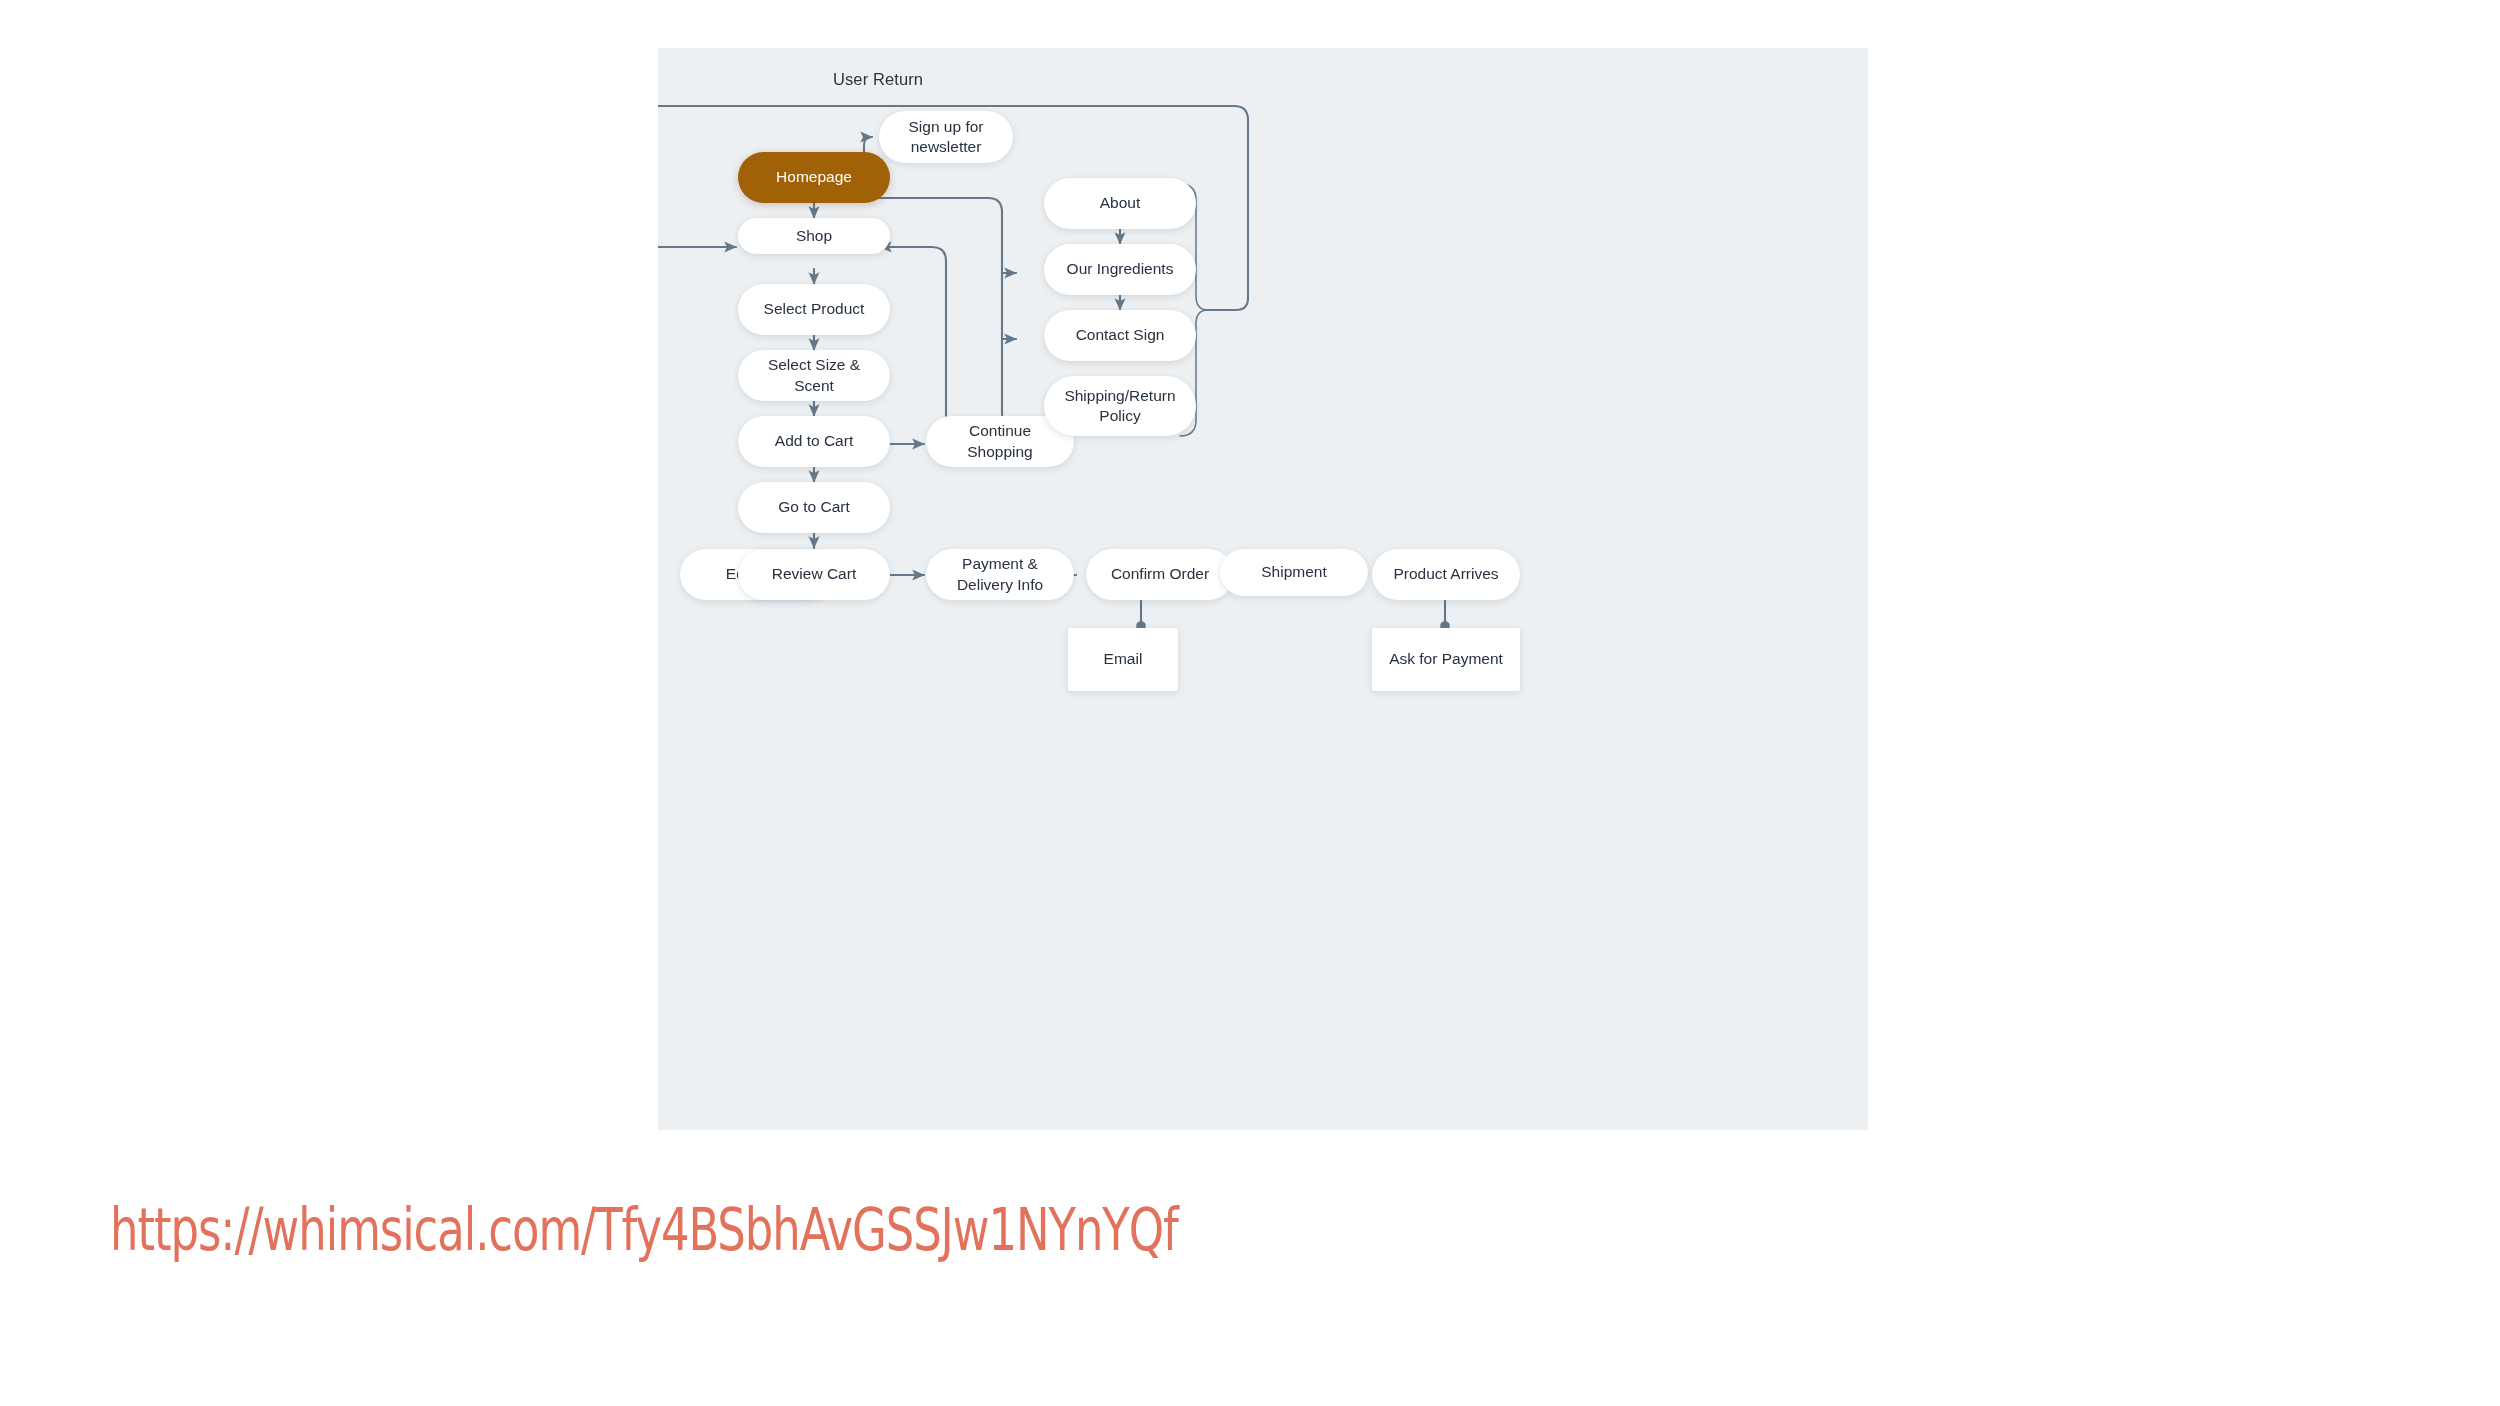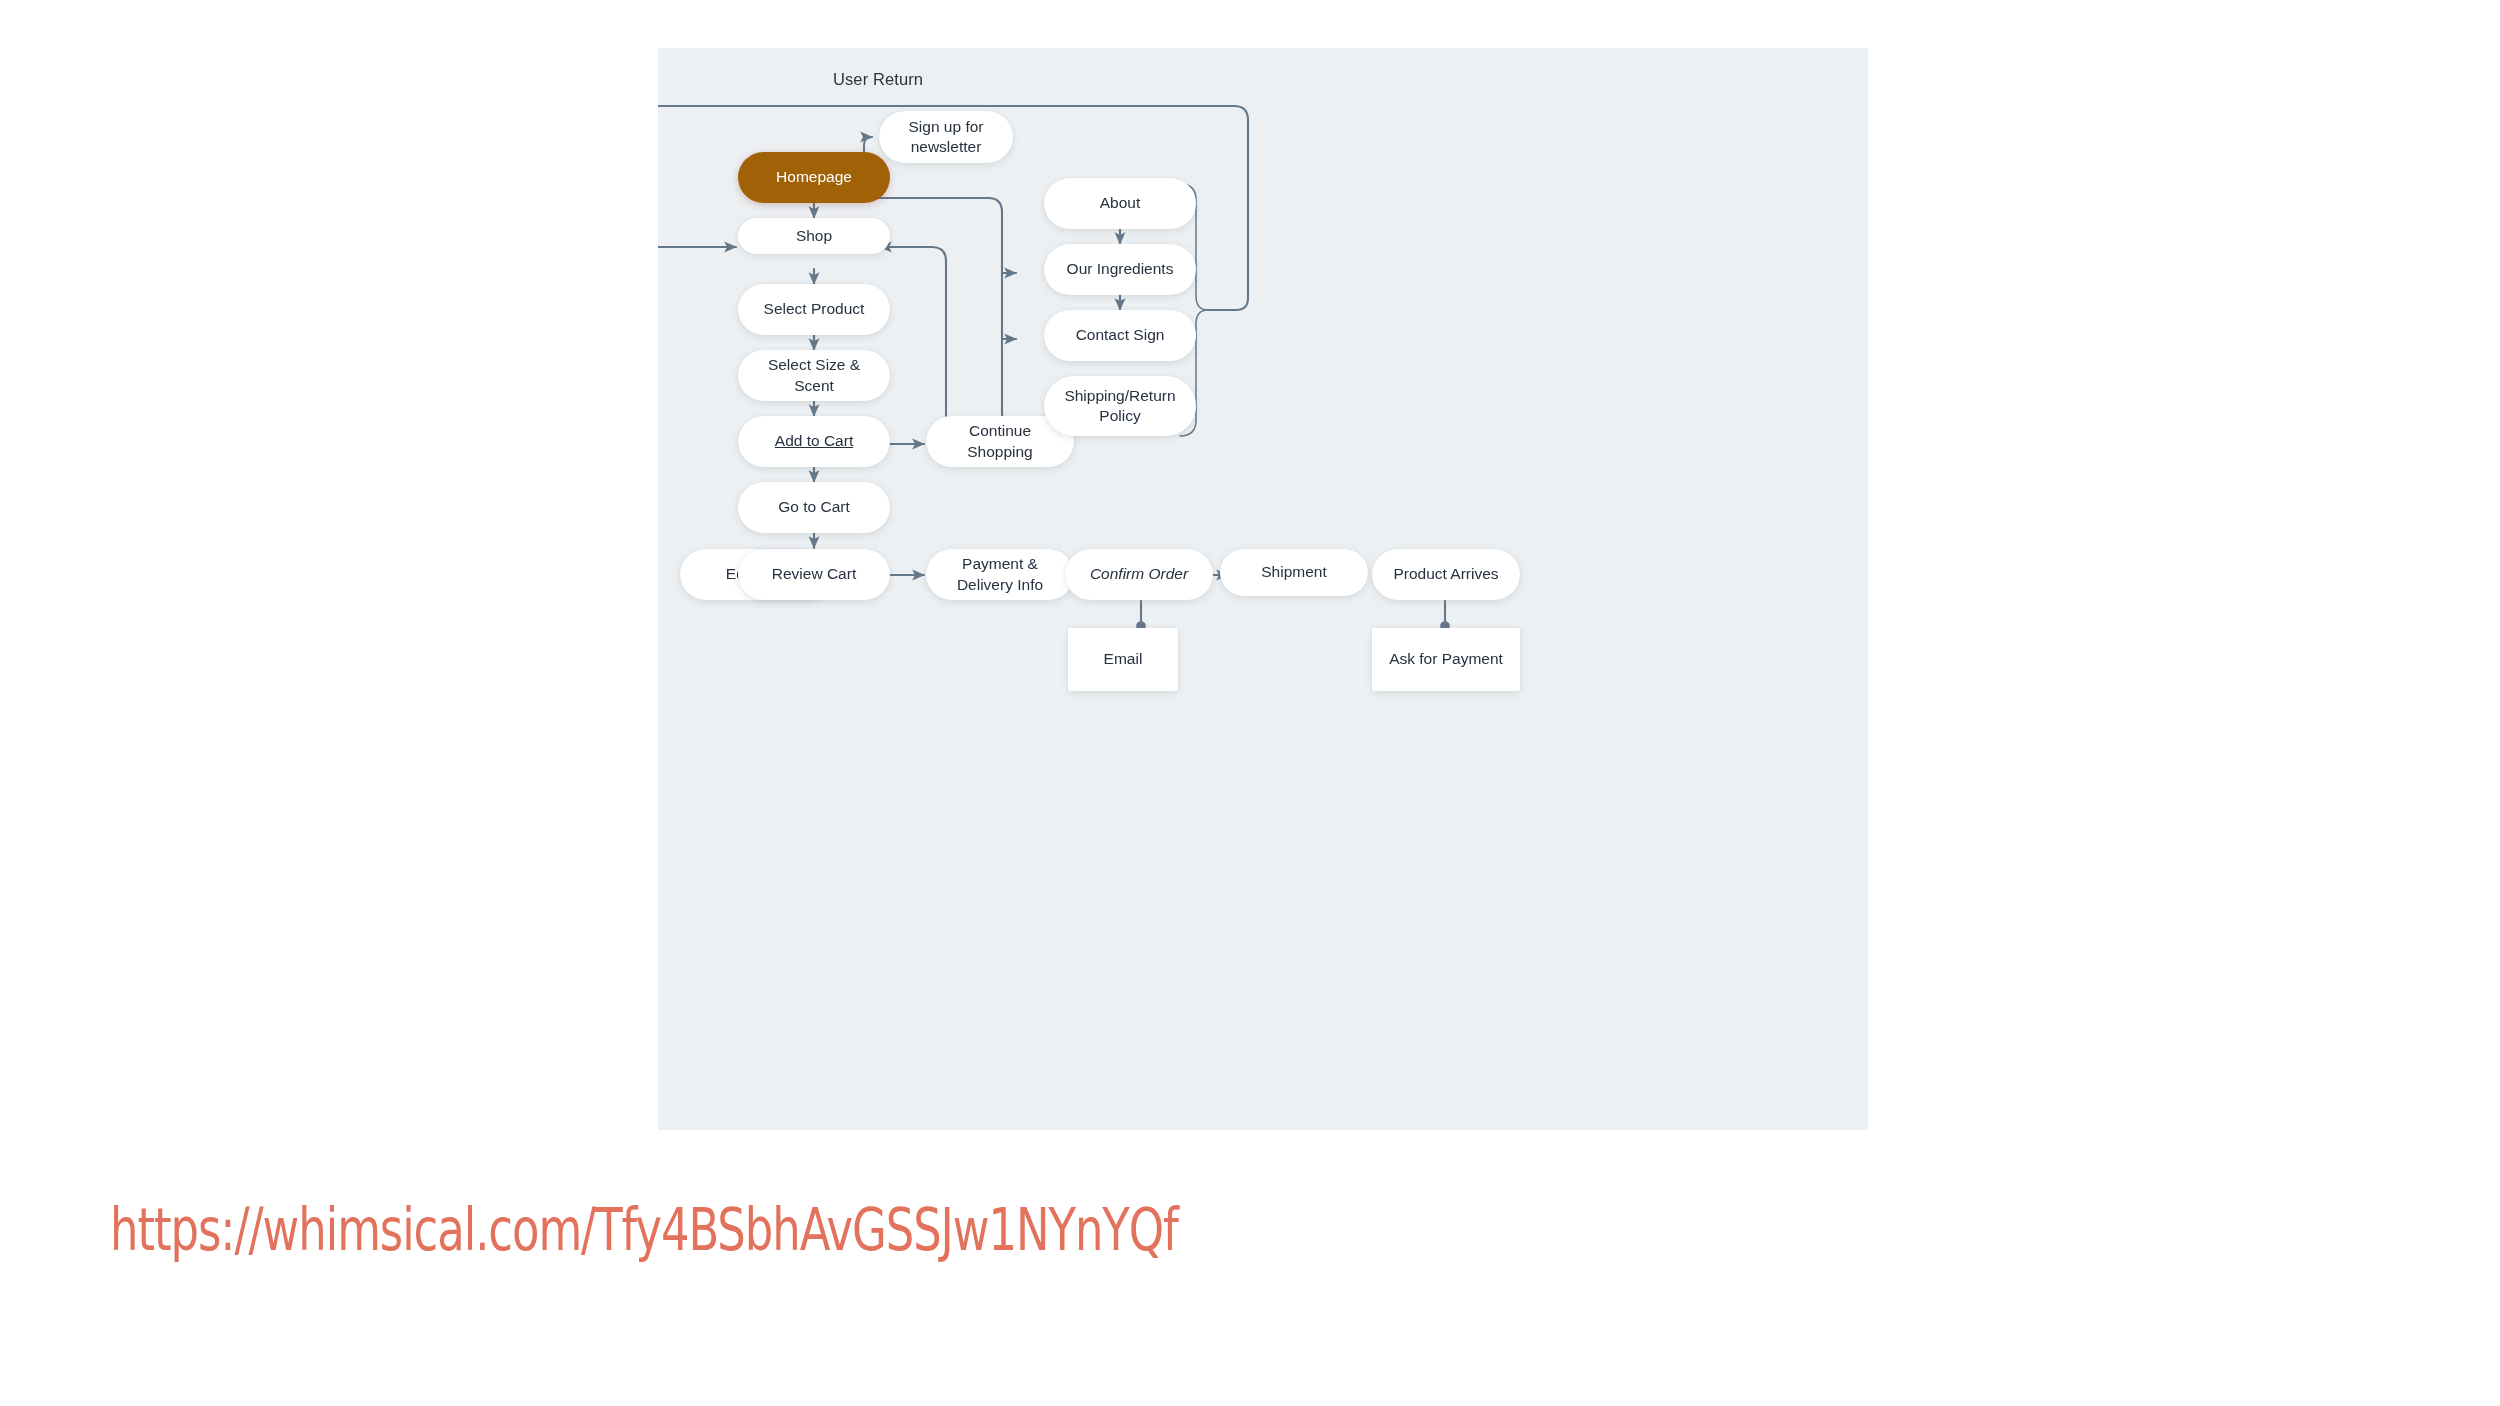--- a/index.html
+++ b/index.html
@@ -156,41 +156,41 @@
   <div class="node primary" style="left:80px; top:104px; width:152px; height:51px;">Homepage</div>
 
   <div class="node" style="left:221px; top:63px; width:134px; height:52px;">Sign up for newsletter</div>
 
   <div class="node" style="left:80px; top:170px; width:152px; height:36px;">Shop</div>
 
   <div class="node" style="left:80px; top:236px; width:152px; height:51px;">Select Product</div>
 
   <div class="node" style="left:80px; top:302px; width:152px; height:51px;">Select Size &amp; Scent</div>
 
-  <div class="node" style="left:80px; top:368px; width:152px; height:51px;text-decoration:underline;">Add to Cart</div>
+  <div class="node" style="left:80px; top:368px; width:152px; height:51px;">Add to Cart</div>
 
   <div class="node" style="left:268px; top:368px; width:148px; height:51px;">Continue Shopping</div>
 
   <div class="node" style="left:80px; top:434px; width:152px; height:51px;">Go to Cart</div>
 
   <div class="node" style="left:386px; top:130px; width:152px; height:51px;">About</div>
 
   <div class="node" style="left:386px; top:196px; width:152px; height:51px;">Our Ingredients</div>
 
   <div class="node" style="left:386px; top:262px; width:152px; height:51px;">Contact Sign</div>
 
   <div class="node" style="left:386px; top:328px; width:152px; height:60px;">Shipping/Return Policy</div>
 
   <div class="node" style="left:22px; top:501px; width:152px; height:51px;">Edit Cart</div>
 
   <div class="node" style="left:80px; top:501px; width:152px; height:51px;">Review Cart</div>
 
   <div class="node" style="left:268px; top:501px; width:148px; height:51px;">Payment &amp; Delivery Info</div>
 
-  <div class="node" style="left:407px; top:501px; width:148px; height:51px;font-style:italic;">Confirm Order</div>
+  <div class="node" style="left:428px; top:501px; width:148px; height:51px;">Confirm Order</div>
 
   <div class="node" style="left:562px; top:501px; width:148px; height:47px;">Shipment</div>
 
   <div class="node" style="left:714px; top:501px; width:148px; height:51px;">Product Arrives</div>
 
   <div class="node rect" style="left:410px; top:580px; width:110px; height:63px;">Email</div>
 
   <div class="node rect" style="left:714px; top:580px; width:148px; height:63px;">Ask for Payment</div>
 
 </div>

